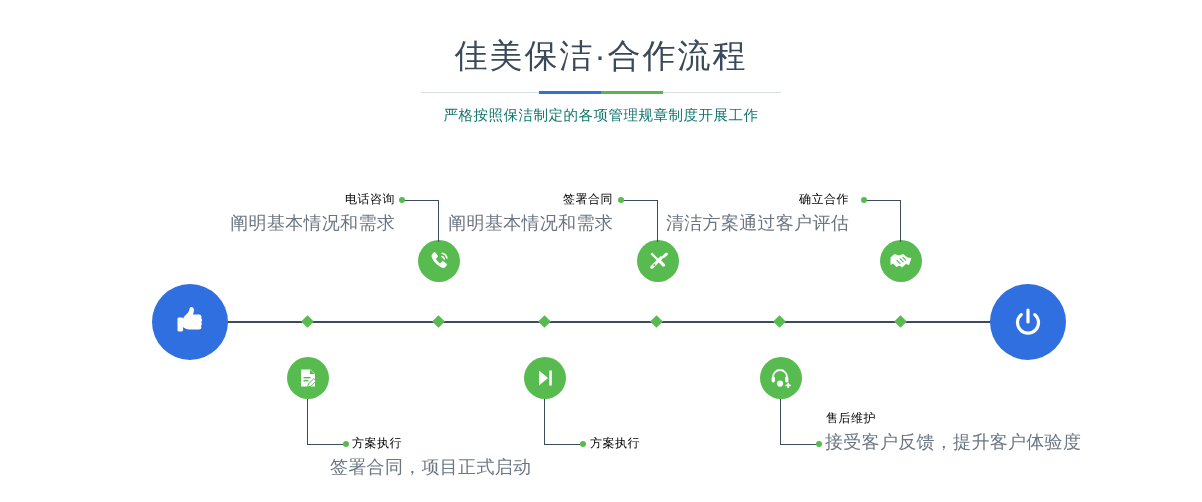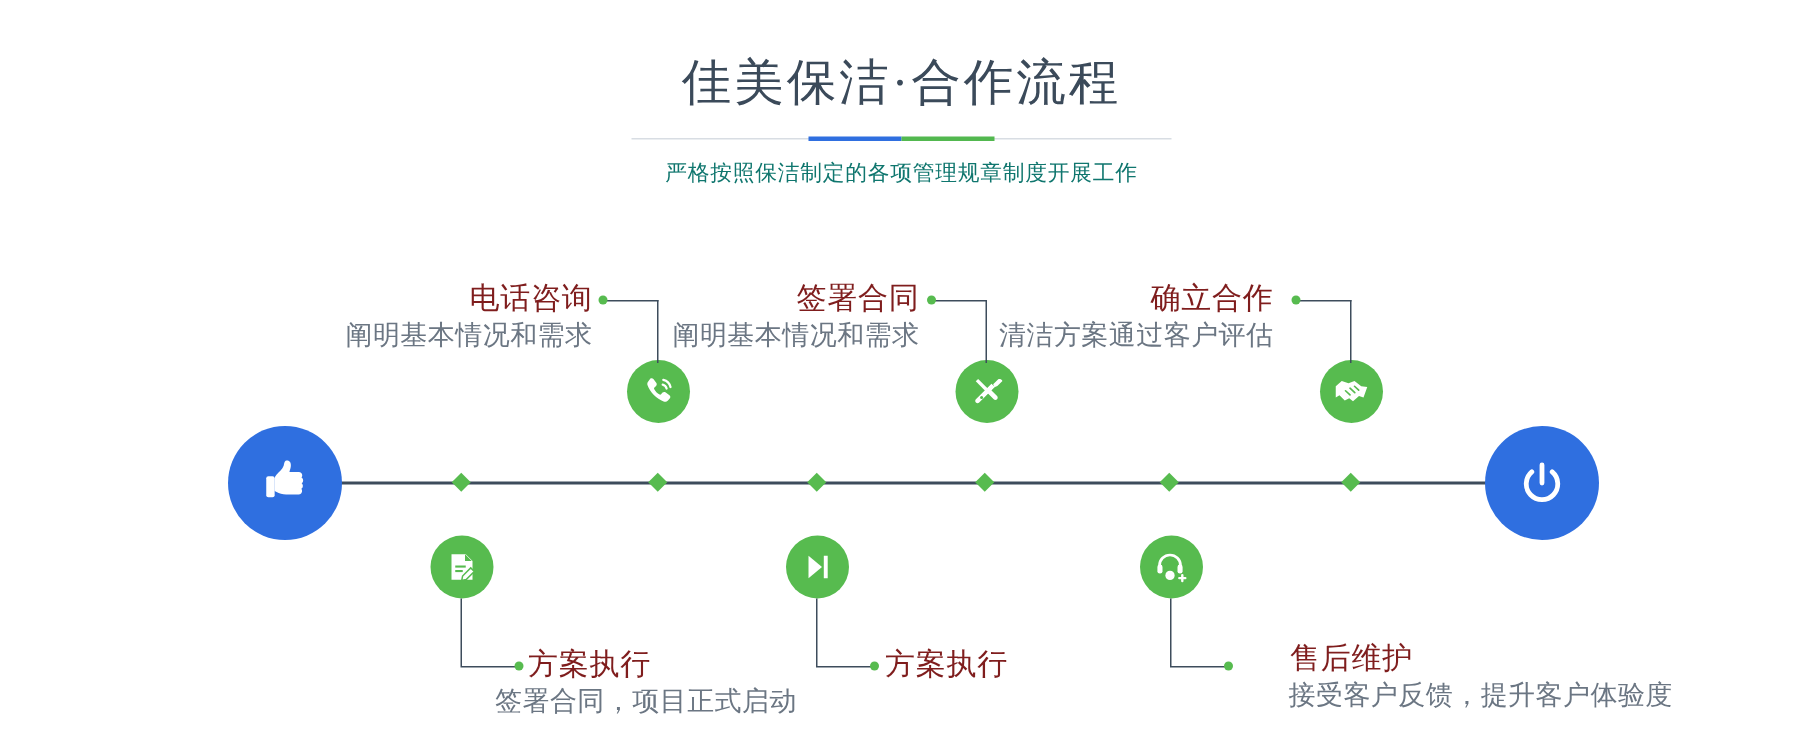--- a/index.html
+++ b/index.html
@@ -11,21 +11,20 @@
     height: 502px;
     background: #ffffff;
     font-family: "Liberation Sans", sans-serif;
     overflow: hidden;
     position: relative;
   }
   .page {
     position: relative;
     width: 1202px;
     height: 432px;
-    font-family: Liberation Serif, serif;
   }
 
   
   .header {
     position: absolute;
     top: 34px;
     left: 0;
     width: 1202px;
     text-align: center;
   }
@@ -137,22 +136,22 @@
     height: 6px;
     border-radius: 50%;
     background: #57bb4f;
   }
 
   .label {
     position: absolute;
     white-space: nowrap;
   }
   .label .lb-title {
-    font-size: 20px;
-    color: #7f1d1d;
+    font-size: 12px;
+    color: #000000;
     line-height: 22px;
     letter-spacing: 0.5px;
   }
   .label .lb-desc {
     font-size: 18px;
     color: #6b7683;
     line-height: 22px;
     letter-spacing: 0.3px;
     margin-top: 2px;
   }
@@ -299,19 +298,19 @@
           <rect x="2.6" y="10.4" width="3.4" height="6" rx="1.6" fill="#ffffff"></rect>
           <rect x="16" y="10.4" width="3.4" height="6" rx="1.6" fill="#ffffff"></rect>
           <circle cx="11" cy="17.6" r="3.1" fill="#ffffff"></circle>
           <path d="M19.2 17.4v4M17.2 19.4h4" stroke="#ffffff" stroke-width="1.6" stroke-linecap="round"></path>
         </svg>
       </span>
     </div>
     <div class="connector v" style="left:780px; top:399px; height:45px;"></div>
     <div class="connector h" style="left:780px; top:444px; width:38px;"></div>
     <div class="arrow-dot" style="left:816px; top:441px;"></div>
-    <div class="label left-align" style="left:826px; top:428px; width:320px;margin-left:34px;">
+    <div class="label left-align" style="left:826px; top:407px; width:320px;">
       <div class="lb-title">售后维护</div>
       <div class="lb-desc" style="margin-left:-1px;">接受客户反馈，提升客户体验度</div>
     </div>
 
   </div>
 </div>
 
 </body></html>

